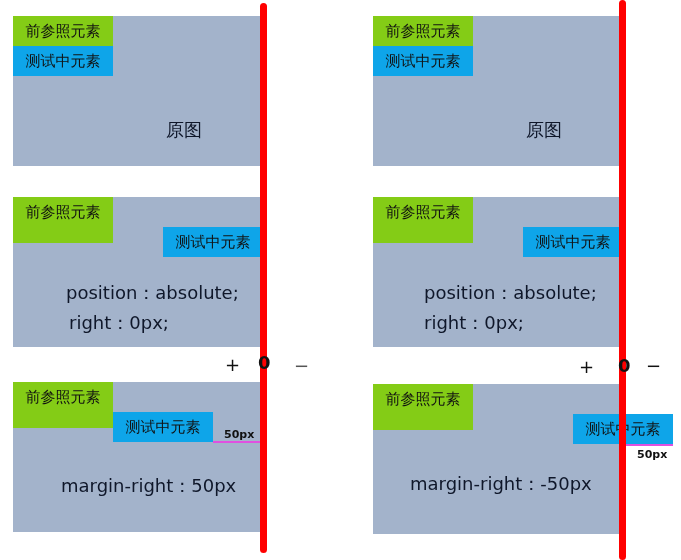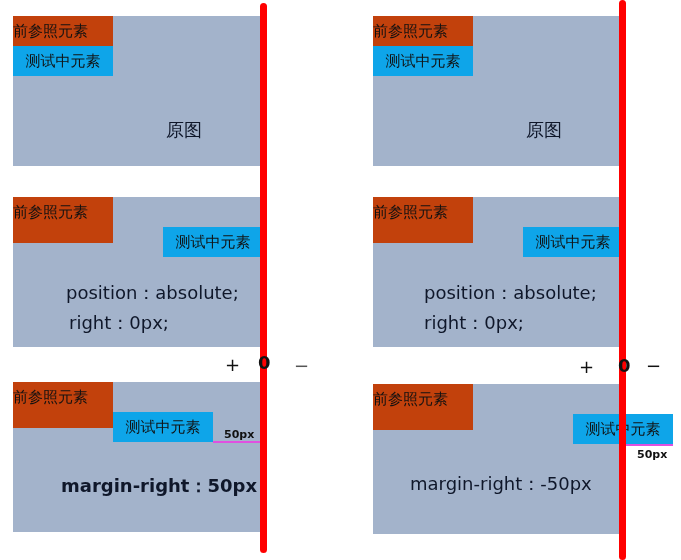--- a/index.html
+++ b/index.html
@@ -1,20 +1,20 @@
 <!DOCTYPE html>
 <html><head>
 <meta charset="utf-8">
 <style>
   html, body { margin:0; padding:0; }
   body { width:681px; height:560px; position:relative; background:#ffffff; overflow:hidden;
          font-family:"DejaVu Sans", sans-serif; }
   .panel { position:absolute; background:#a3b3cb; }
-  .ref { position:absolute; background:#c2410c; color:#111; font-size:15px; line-height:30px;
-         width:100px; height:46px; }
+  .ref { position:absolute; background:#84cc16; color:#111; font-size:15px; line-height:30px;
+         width:100px; height:46px; text-align:center; }
   .test { position:absolute; background:#0ea5e9; color:#111; font-size:15px; line-height:30px;
           width:100px; height:30px; text-align:center; }
   .caption { position:absolute; color:#0f172a; font-size:18px; white-space:nowrap; }
   .redline { position:absolute; width:7px; background:#ff0000; border-radius:4px; }
   .sign { position:absolute; font-size:18px; color:#111; }
   .measure { position:absolute; height:2px; background:#e050e0; }
   .mlabel { position:absolute; font-size:11px; font-weight:bold; color:#111; }
 </style>
 </head>
 <body>
@@ -34,21 +34,21 @@
 
 <div class="sign" style="left:225px;top:354px;">+</div>
 <div class="sign" style="left:258px;top:352px;font-weight:bold;z-index:3;">0</div>
 <div class="sign" style="left:294px;top:355px;color:#555;">−</div>
 
 <div class="panel" style="left:13px;top:382px;width:247px;height:150px;">
   <div class="ref" style="left:0;top:0;">前参照元素</div>
   <div class="test" style="left:100px;top:30px;">测试中元素</div>
   <div class="measure" style="left:200px;top:59px;width:50px;"></div>
   <div class="mlabel" style="left:211px;top:46px;">50px</div>
-  <div class="caption" style="left:48px;top:92px;font-weight:bold;">margin-right：50px</div>
+  <div class="caption" style="left:48px;top:92px;">margin-right：50px</div>
 </div>
 
 <div class="redline" style="left:260px;top:3px;height:550px;"></div>
 
 <div class="panel" style="left:373px;top:16px;width:247px;height:150px;">
   <div class="ref" style="left:0;top:0;">前参照元素</div>
   <div class="test" style="left:0;top:30px;">测试中元素</div>
   <div class="caption" style="left:153px;top:102px;">原图</div>
 </div>
 

